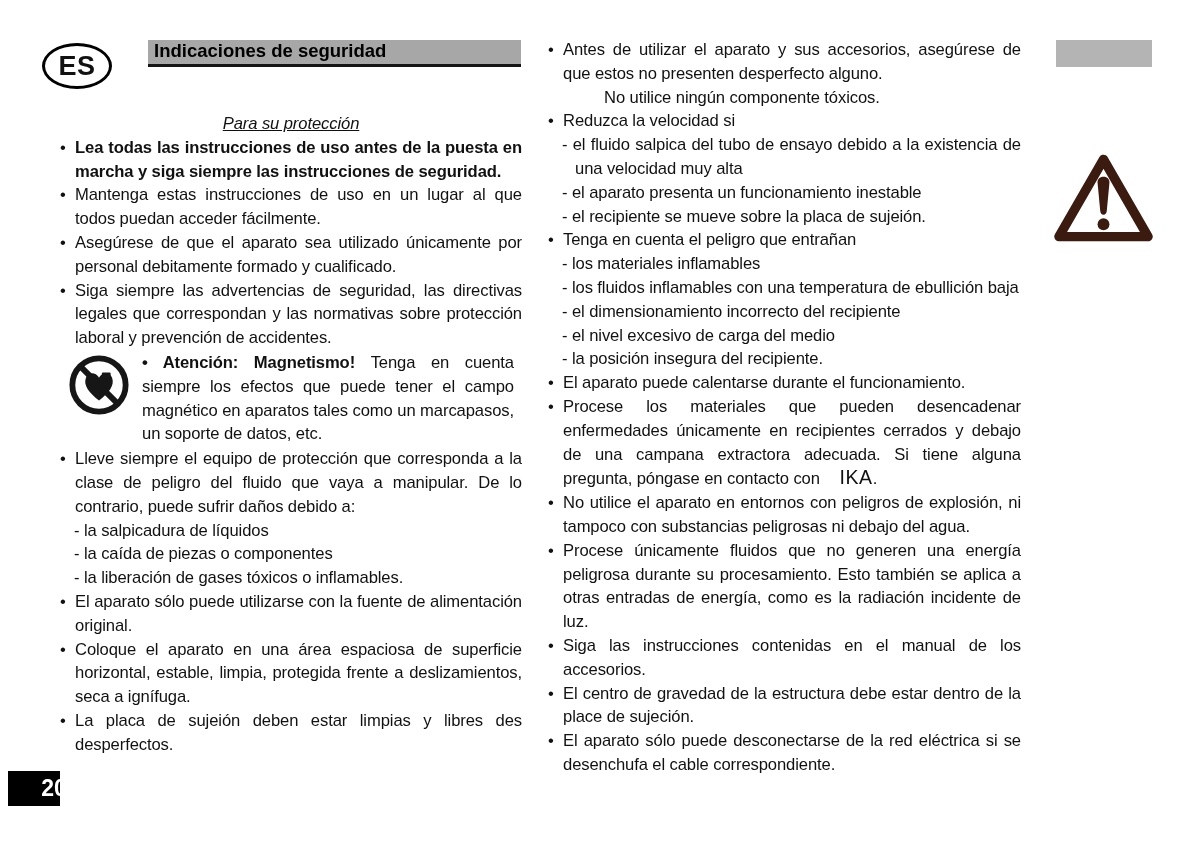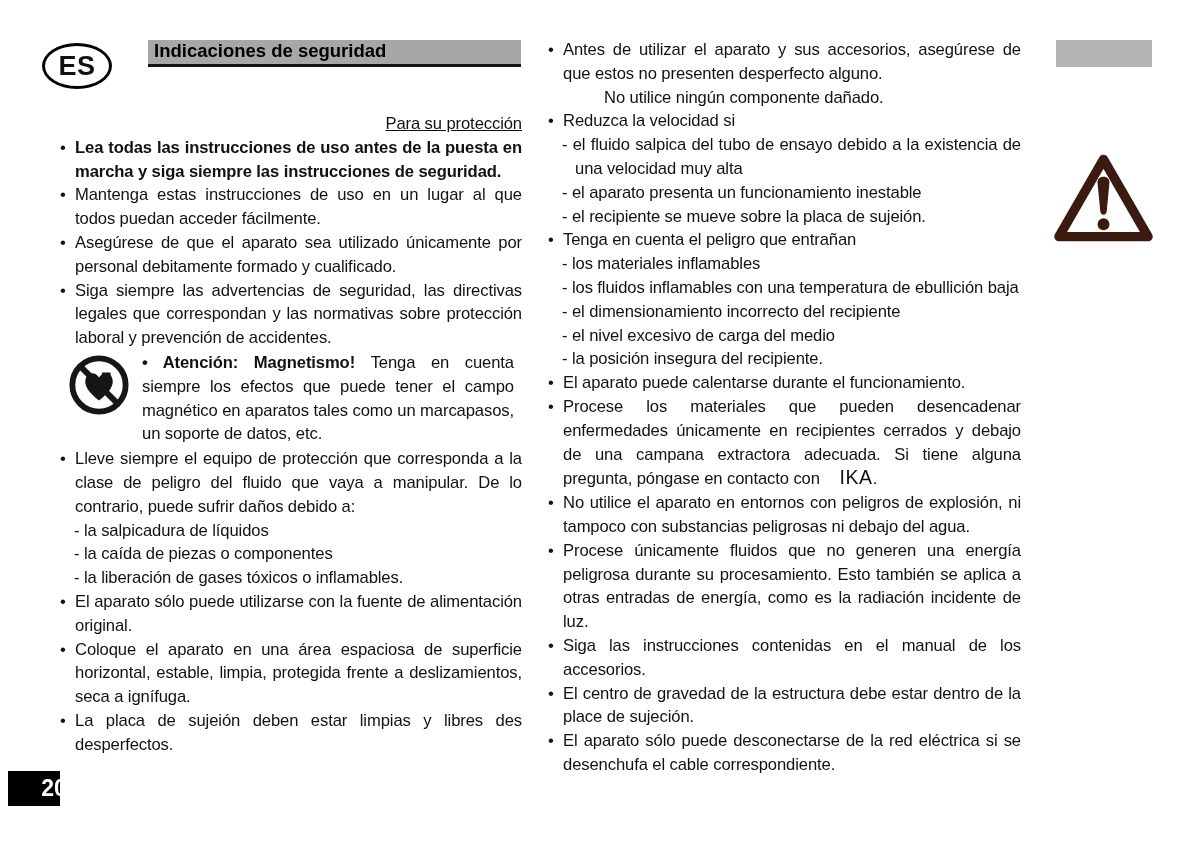--- a/index.html
+++ b/index.html
@@ -49,22 +49,23 @@
     position: absolute;
     font-size: 16.6px; line-height: 23.8px;
     letter-spacing: -0.1px;
     text-align: justify;
   }
   .col-left  { left: 60px;  top: 112px; width: 462px; }
   .col-right { left: 548px; top: 38px;  width: 473px; }
 
   .item { position: relative; }
   .item-heading {
+    font-style: italic;
     text-decoration: underline;
-    text-align: right;
+    text-align: center;
   }
   .item-bullet { padding-left: 15px; }
   .item-bullet .marker { position: absolute; left: 0; top: 0; }
   .item-sub { padding-left: 27px; text-indent: -13px; }
   .item-center { padding-left: 56px; text-align: left; }
 
   .item-icon-para { display: flex; gap: 12px; margin: 1px 8px; }
   .magnet-icon { flex: 0 0 62px; height: 62px; padding-top: 3px; color: #161616; }
   .magnet-icon svg { width: 62px; height: 62px; display: block; }
   .itext { flex: 1; text-align: justify; }
@@ -126,21 +127,21 @@
       <div class="item item-sub"><span>- la salpicadura de líquidos</span></div>
       <div class="item item-sub"><span>- la caída de piezas o componentes</span></div>
       <div class="item item-sub"><span>- la liberación de gases tóxicos o inflamables.</span></div>
       <div class="item item-bullet"><span class="marker">•</span><span class="btext"><span>El aparato sólo puede utilizarse con la fuente de alimentación original.</span></span></div>
       <div class="item item-bullet"><span class="marker">•</span><span class="btext"><span>Coloque el aparato en una área espaciosa de superficie horizontal, estable, limpia, protegida frente a deslizamientos, seca a ignífuga.</span></span></div>
       <div class="item item-bullet"><span class="marker">•</span><span class="btext"><span>La placa de sujeión deben estar limpias y libres des desperfectos.</span></span></div>
     </div>
 
   <div class="col col-right">
       <div class="item item-bullet"><span class="marker">•</span><span class="btext"><span>Antes de utilizar el aparato y sus accesorios, asegúrese de que estos no presenten desperfecto alguno.</span></span></div>
-      <div class="item item-center"><span>No utilice ningún componente dañado.</span></div>
+      <div class="item item-center"><span>No utilice ningún componente tóxicos.</span></div>
       <div class="item item-bullet"><span class="marker">•</span><span class="btext"><span>Reduzca la velocidad si</span></span></div>
       <div class="item item-sub"><span>- el fluido salpica del tubo de ensayo debido a la existencia de una velocidad muy alta</span></div>
       <div class="item item-sub"><span>- el aparato presenta un funcionamiento inestable</span></div>
       <div class="item item-sub"><span>- el recipiente se mueve sobre la placa de sujeión.</span></div>
       <div class="item item-bullet"><span class="marker">•</span><span class="btext"><span>Tenga en cuenta el peligro que entrañan</span></span></div>
       <div class="item item-sub"><span>- los materiales inflamables</span></div>
       <div class="item item-sub"><span>- los fluidos inflamables con una temperatura de ebullición baja</span></div>
       <div class="item item-sub"><span>- el dimensionamiento incorrecto del recipiente</span></div>
       <div class="item item-sub"><span>- el nivel excesivo de carga del medio</span></div>
       <div class="item item-sub"><span>- la posición insegura del recipiente.</span></div>

